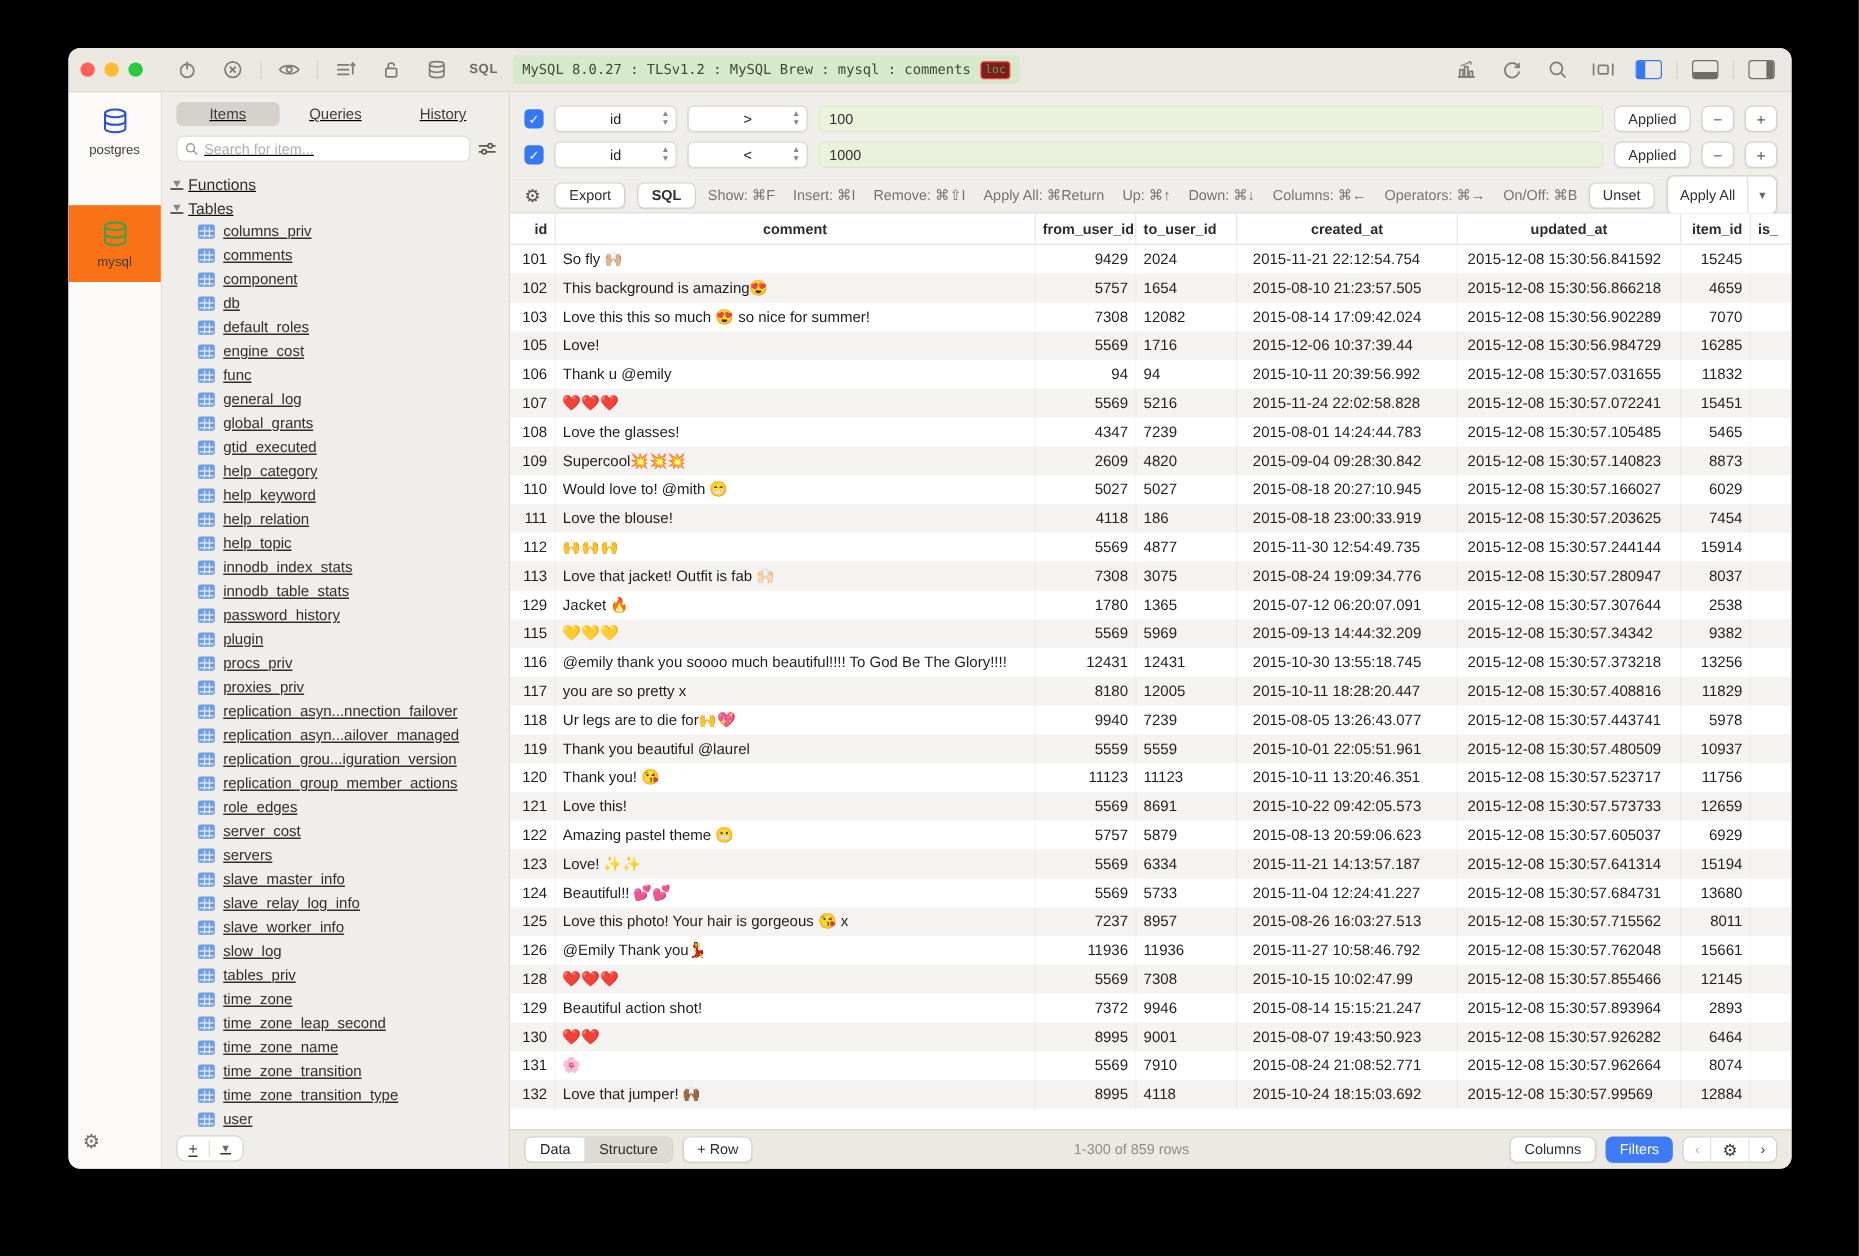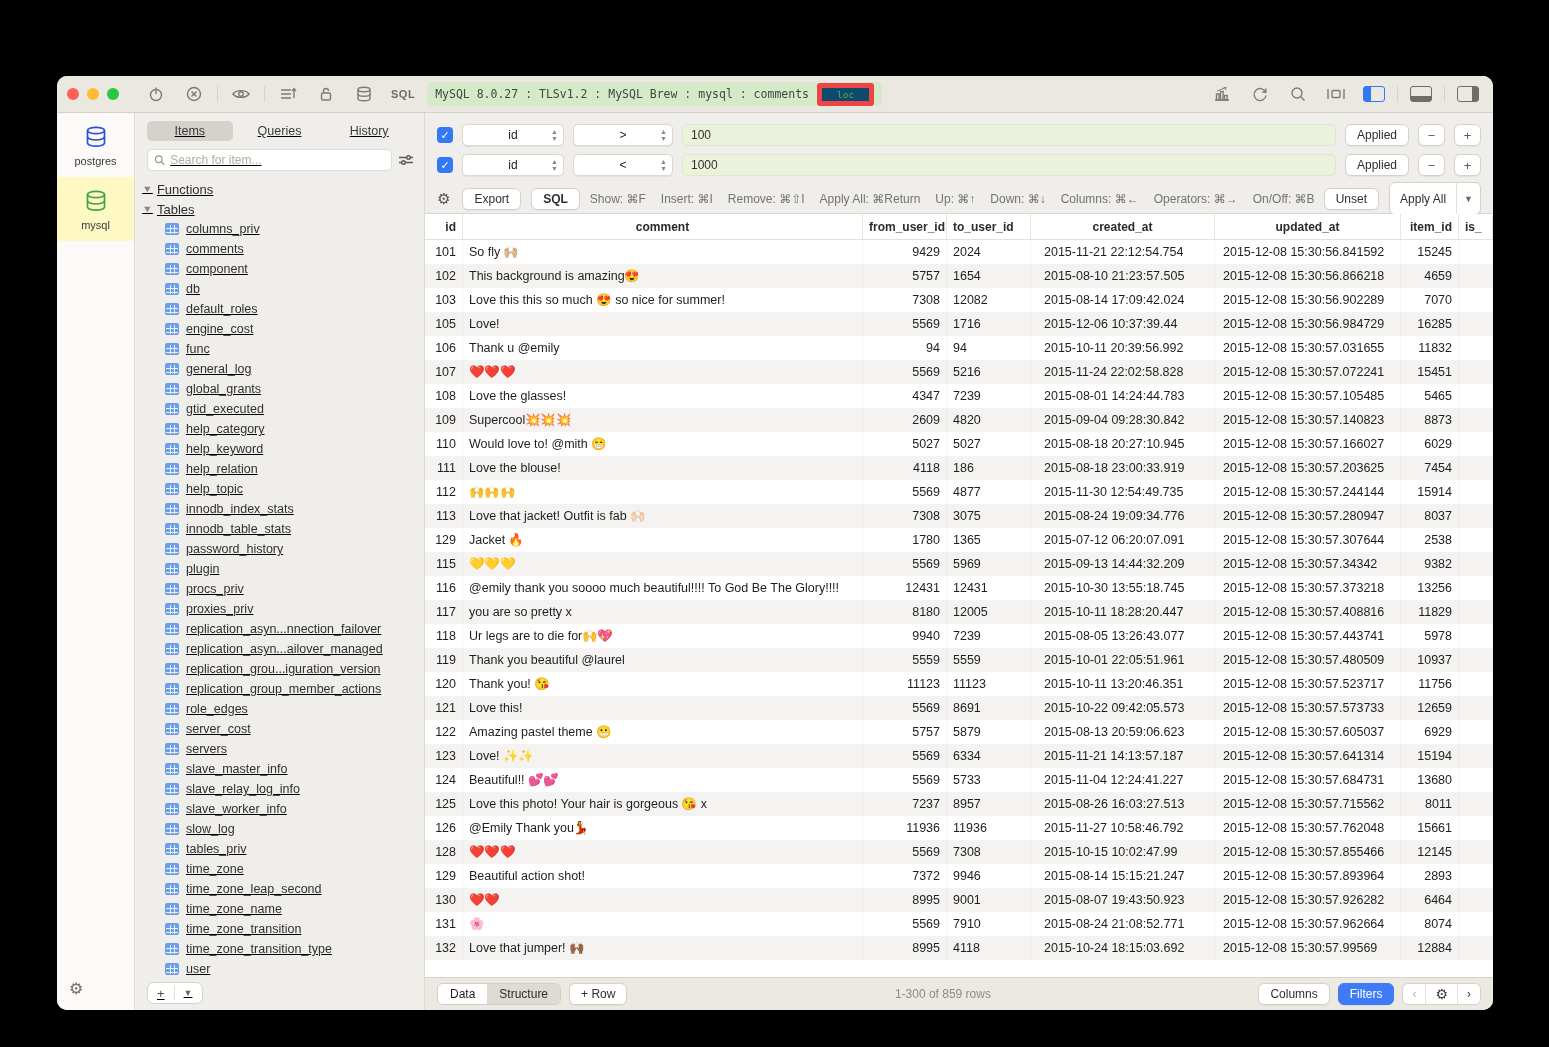--- a/index.html
+++ b/index.html
@@ -1,49 +1,49 @@
 <!DOCTYPE html>
 <html><head>
 <meta charset="utf-8">
 <style>
   * { box-sizing: border-box; margin: 0; padding: 0; }
   html,body { width:1549px; height:1047px; }
   body { background:#000; font-family:"Liberation Sans", sans-serif; position:relative; overflow:hidden; }
 
   .window { position:absolute; left:57px; top:40px; width:1436px; height:934px;
     background:#fff; border-radius:10px; overflow:hidden; display:flex; flex-direction:column;
-    box-shadow:0 20px 60px rgba(0,0,0,.6);margin-top:36px; }
+    box-shadow:0 20px 60px rgba(0,0,0,.6); }
 
   
   .titlebar { height:37px; flex:0 0 37px; background:#ebe8e2; border-bottom:1px solid #d5d1ca;
     display:flex; align-items:center; padding:0 10px; gap:8px; }
   .lights { display:flex; gap:8px; margin-right:14px; }
   .light { width:12px; height:12px; border-radius:50%; }
   .tb-icon { width:30px; height:22px; display:flex; align-items:center; justify-content:center; color:#7d7b75; }
   .tb-icon svg { stroke:#7d7b75; fill:none; stroke-width:1.4; }
   .tb-sep { width:1px; height:16px; background:#d7d3cc; }
   .sql-label { font-size:11px; font-weight:bold; color:#6e6c66; letter-spacing:.5px; margin:0 4px; }
   .title-field { flex:1; max-width:762px; height:24px; background:#d7e9cb; border-radius:5px;
     display:flex; align-items:center; padding:0 8px; gap:8px; }
   .title-text { flex:1; font-family:"DejaVu Sans Mono", monospace; font-size:11.5px; color:#3c4a38; white-space:nowrap; overflow:hidden; }
-  .loc-badge { font-size:9.5px; color:#64a34e; border:5px solid #ef4444; background:#0c4a6e;
-    border-radius:3px; padding:1px 15px; font-family:"DejaVu Sans Mono", monospace; }
+  .loc-badge { font-size:9.5px; color:#64a34e; border:1px solid #ef4444; background:#7f1d1d;
+    border-radius:3px; padding:1px 3px; font-family:"DejaVu Sans Mono", monospace; }
   .panel-icon { width:22px; height:16px; border:1.5px solid #6f6d67; border-radius:3px; position:relative; background:#ebe8e2; }
   .panel-icon.left { border-color:#3478f6; }
   .panel-icon.left::before { content:""; position:absolute; left:0; top:0; bottom:0; width:7px; background:#3478f6; }
   .panel-icon.bottom::before { content:""; position:absolute; left:0; right:0; bottom:0; height:5px; background:#6f6d67; }
   .panel-icon.right::before { content:""; position:absolute; right:0; top:0; bottom:0; width:6px; background:#6f6d67; }
 
   
   .content { flex:1; display:flex; min-height:0; }
 
   
-  .rail { width:78px; flex:0 0 78px; background:#fbfaf8; border-right:1px solid #e2dfd9; display:flex; flex-direction:column; align-items:stretch; }
+  .rail { width:78px; flex:0 0 78px; background:#fbfaf8; border-right:1px solid #e2dfd9; display:flex; flex-direction:column; align-items:stretch;gap:30px; }
   .conn { padding:12px 0 10px; display:flex; flex-direction:column; align-items:center; gap:6px; cursor:default; }
-  .conn.selected { background:#fef9c3; }
+  .conn.selected { background:#f97316; }
   .conn-label { font-size:11px; color:#3c3c3c; }
   .rail-gear { margin-top:auto; padding:10px 0 12px 12px; font-size:16px; color:#6f6d67; }
 
   
   .sidebar { width:290px; flex:0 0 290px; background:#f0eeea; border-right:1px solid #ddd9d2; display:flex; flex-direction:column; min-height:0;text-decoration:underline; }
   .side-tabs { display:flex; align-items:center; padding:8px 12px 2px; gap:4px; }
   .side-tab { flex:1; text-align:center; font-size:12.5px; color:#3c3c3c; padding:3px 0; border-radius:5px; }
   .side-tab.active { background:#d6d2cb; }
   .search-row { display:flex; align-items:center; gap:6px; padding:6px 10px 4px 12px; }
   .search-box { flex:1; height:22px; background:#fff; border:1px solid #e0ddd6; border-radius:6px;

